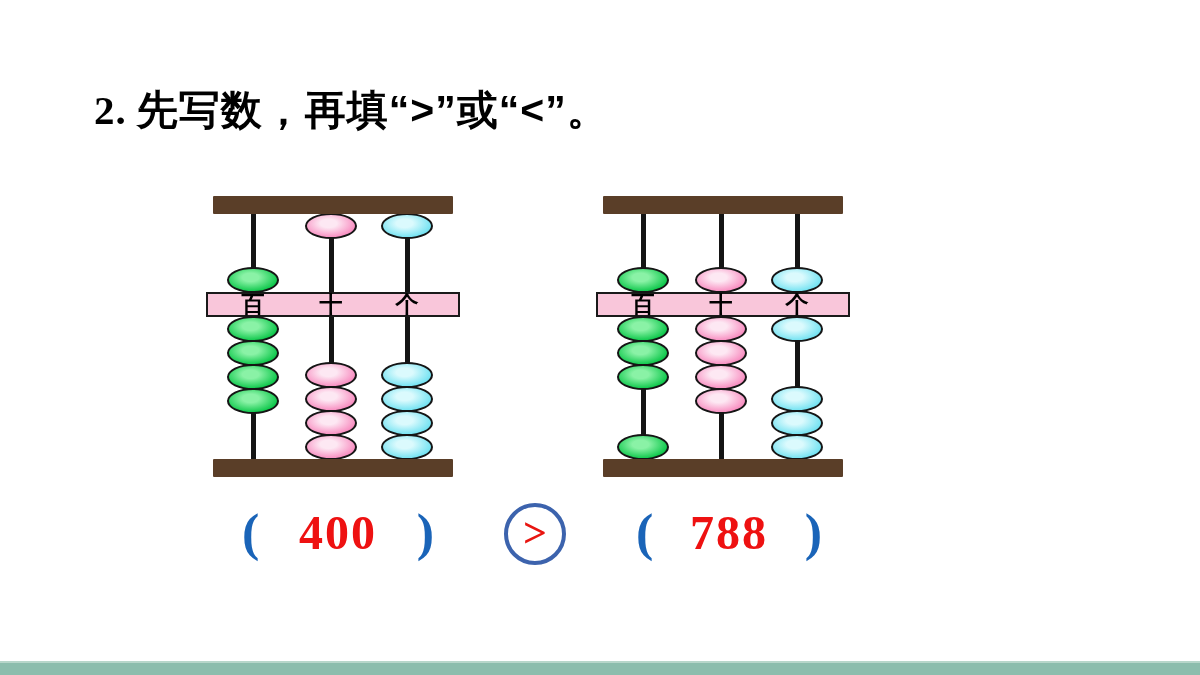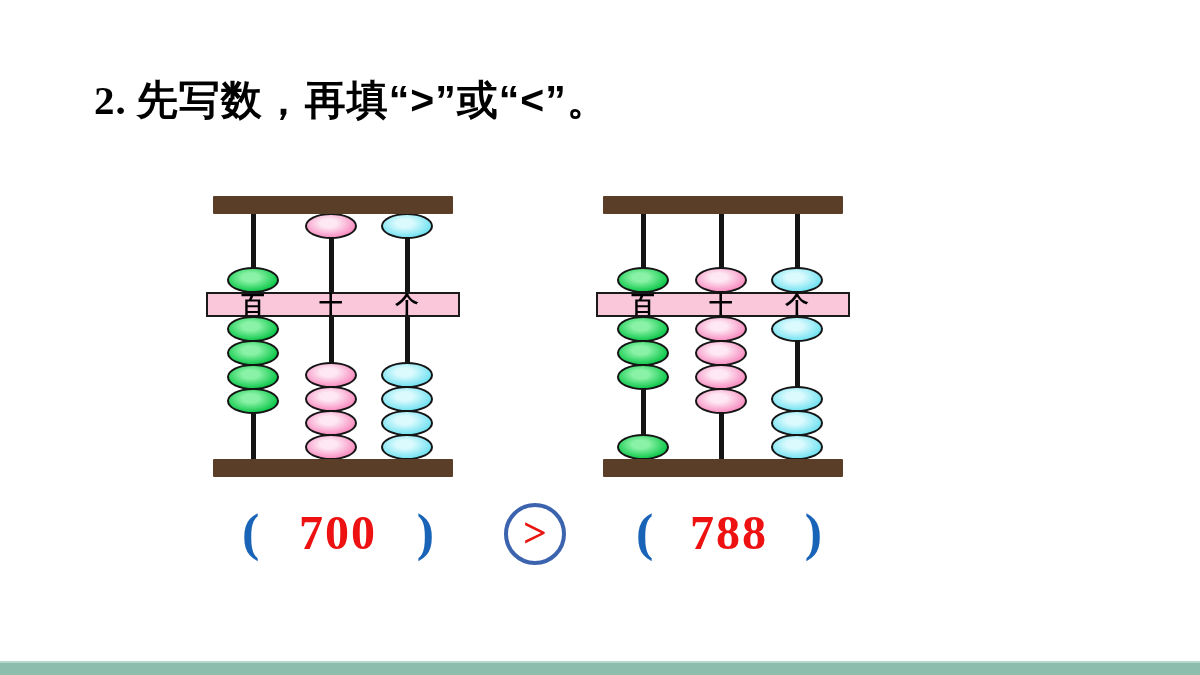--- a/index.html
+++ b/index.html
@@ -6,21 +6,21 @@
     margin: 0; padding: 0;
     width: 1200px; height: 675px;
     background: #ffffff;
     overflow: hidden;
     font-family: "Liberation Sans", sans-serif;
   }
   .stage { position: relative; width: 1200px; height: 675px; background: #fff; }
 
   
   .title {
-    position: absolute; left: 94px; top: 76px;
+    position: absolute; left: 94px; top: 86px;
     font-size: 41px; font-weight: bold; color: var(--title-color, #000);
     letter-spacing: 1px; white-space: nowrap; line-height: 48px;
   }
   .title .num { font-family: "Liberation Serif", serif; margin-right: 10px; }
 
   
   .abacus { position: absolute; top: 196px; width: 254px; height: 281px; }
   .abacus-left  { left: 206px; }
   .abacus-right { left: 596px; }
 
@@ -121,21 +121,21 @@
       <div class="ab-bead" style="left: 99px; top: 192px; background: radial-gradient(at 45% 38%, rgb(253, 232, 243) 0%, rgb(253, 232, 243) 22%, rgb(248, 144, 194) 72%);"></div>
       <div class="ab-bead" style="left: 175px; top: 71px; background: radial-gradient(at 45% 38%, rgb(219, 250, 253) 0%, rgb(219, 250, 253) 22%, rgb(118, 227, 242) 72%);"></div>
       <div class="ab-bead" style="left: 175px; top: 120px; background: radial-gradient(at 45% 38%, rgb(219, 250, 253) 0%, rgb(219, 250, 253) 22%, rgb(118, 227, 242) 72%);"></div>
       <div class="ab-bead" style="left: 175px; top: 238px; background: radial-gradient(at 45% 38%, rgb(219, 250, 253) 0%, rgb(219, 250, 253) 22%, rgb(118, 227, 242) 72%);"></div>
       <div class="ab-bead" style="left: 175px; top: 214px; background: radial-gradient(at 45% 38%, rgb(219, 250, 253) 0%, rgb(219, 250, 253) 22%, rgb(118, 227, 242) 72%);"></div>
       <div class="ab-bead" style="left: 175px; top: 190px; background: radial-gradient(at 45% 38%, rgb(219, 250, 253) 0%, rgb(219, 250, 253) 22%, rgb(118, 227, 242) 72%);"></div>
     </div>
 
   <div class="answer-group answer-left">
     <span class="paren">(</span>
-    <span class="ansnum">700</span>
+    <span class="ansnum">400</span>
     <span class="paren">)</span>
   </div>
 
   <div class="comparator-circle">
     <span>&gt;</span>
   </div>
 
   <div class="answer-group answer-right">
     <span class="paren">(</span>
     <span class="ansnum">788</span>

